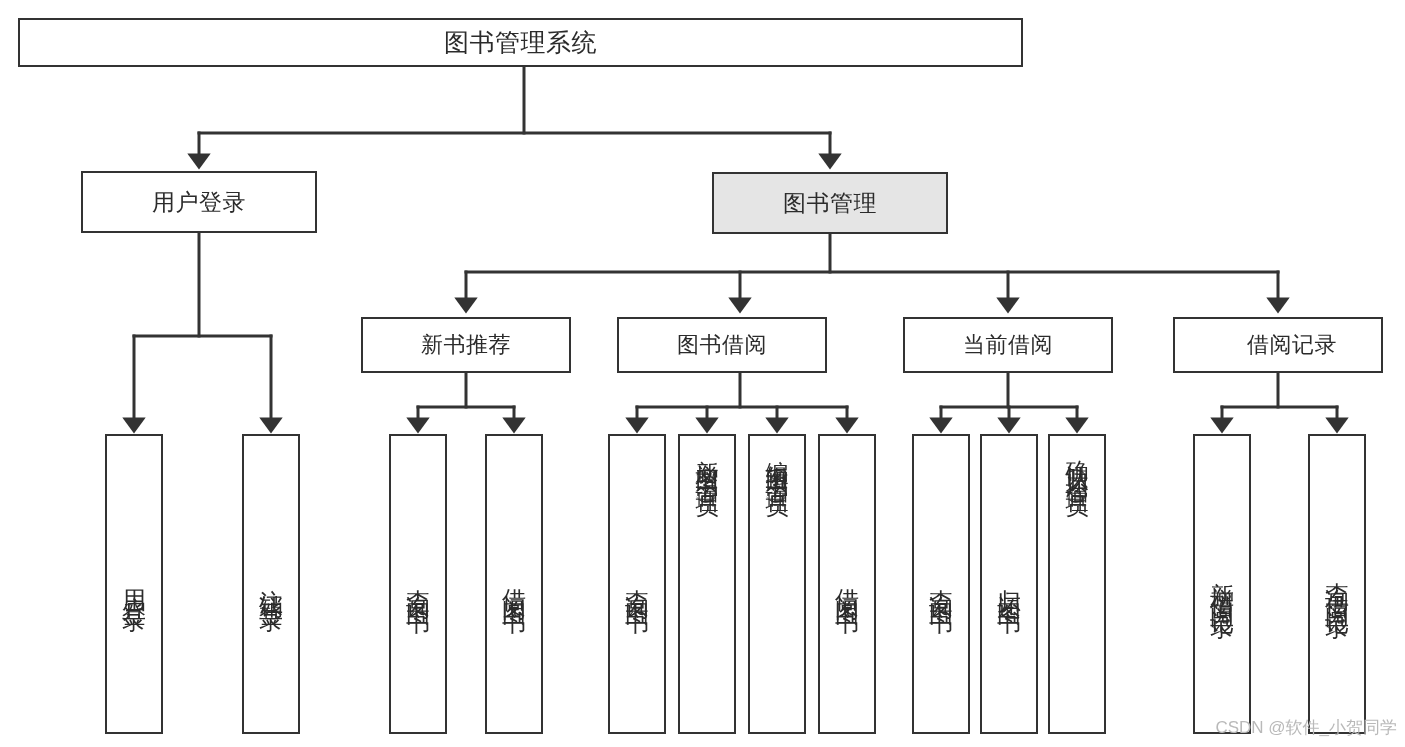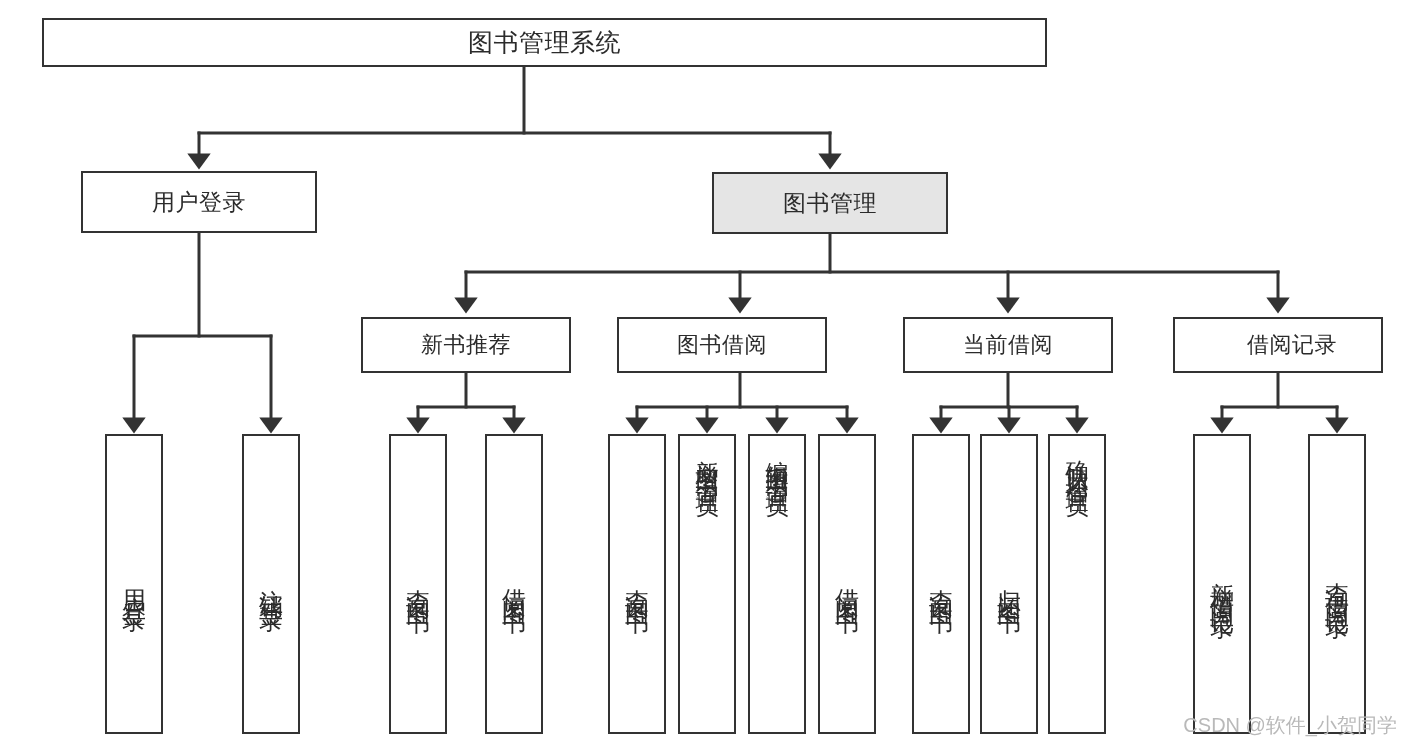--- a/index.html
+++ b/index.html
@@ -63,21 +63,21 @@
     letter-spacing: 5px;
     font-size: 23px;
   }
   .node.leaf.topalign {
     align-items: flex-start;
   }
   .watermark {
     position: absolute;
     right: 8px;
     bottom: 8px;
-    font-size: 20px;
+    font-size: 17px;
     color: #b9b9b9;
     z-index: 5;
     white-space: nowrap;
     font-family: "Liberation Sans", "DejaVu Sans", sans-serif;
   }
 </style>
 </head>
 <body>
 
 <div id="diagram-root" style="background: rgb(255, 255, 255);">
@@ -128,21 +128,21 @@
       <path d="M1009,407 L1009,427" marker-end="url(#arrowhead)"></path>
       <path d="M1077,407 L1077,427" marker-end="url(#arrowhead)"></path>
 
       <path d="M1278,373 L1278,407"></path>
       <path d="M1222,407 L1337,407"></path>
       <path d="M1222,407 L1222,427" marker-end="url(#arrowhead)"></path>
       <path d="M1337,407 L1337,427" marker-end="url(#arrowhead)"></path>
     </g>
   </svg>
 
-  <div class="node level0" style="left: 18px; top: 18px; width: 1005px; height: 49px; border-color: rgb(51, 51, 51); background: rgb(255, 255, 255); margin-left: 24px;">
+  <div class="node level0" style="left: 18px; top: 18px; width: 1005px; height: 49px; border-color: rgb(51, 51, 51); background: rgb(255, 255, 255);">
     <span class="node-label" style="color: rgb(43, 43, 43);">图书管理系统</span>
   </div>
 
   <div class="node level1" style="left: 81px; top: 171px; width: 236px; height: 62px; border-color: rgb(51, 51, 51); background: rgb(255, 255, 255);">
     <span class="node-label" style="color: rgb(43, 43, 43);">用户登录</span>
   </div>
 
   <div class="node level1" style="left: 712px; top: 172px; width: 236px; height: 62px; border-color: rgb(51, 51, 51); background: #e5e5e5;">
     <span class="node-label" style="color: rgb(43, 43, 43);">图书管理</span>
   </div>

